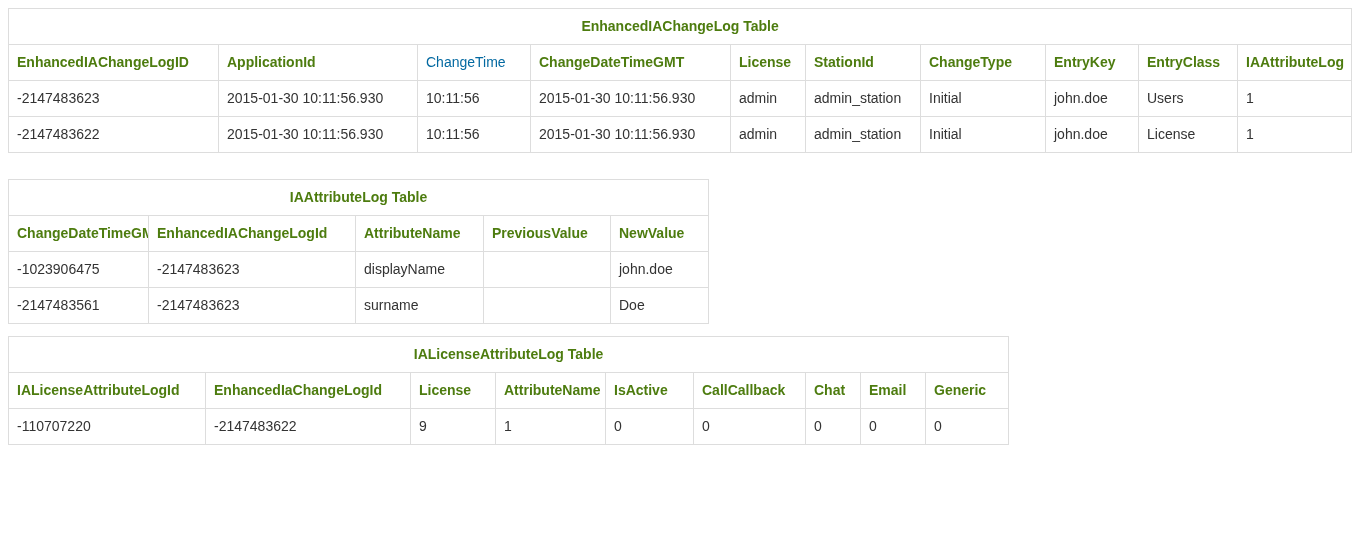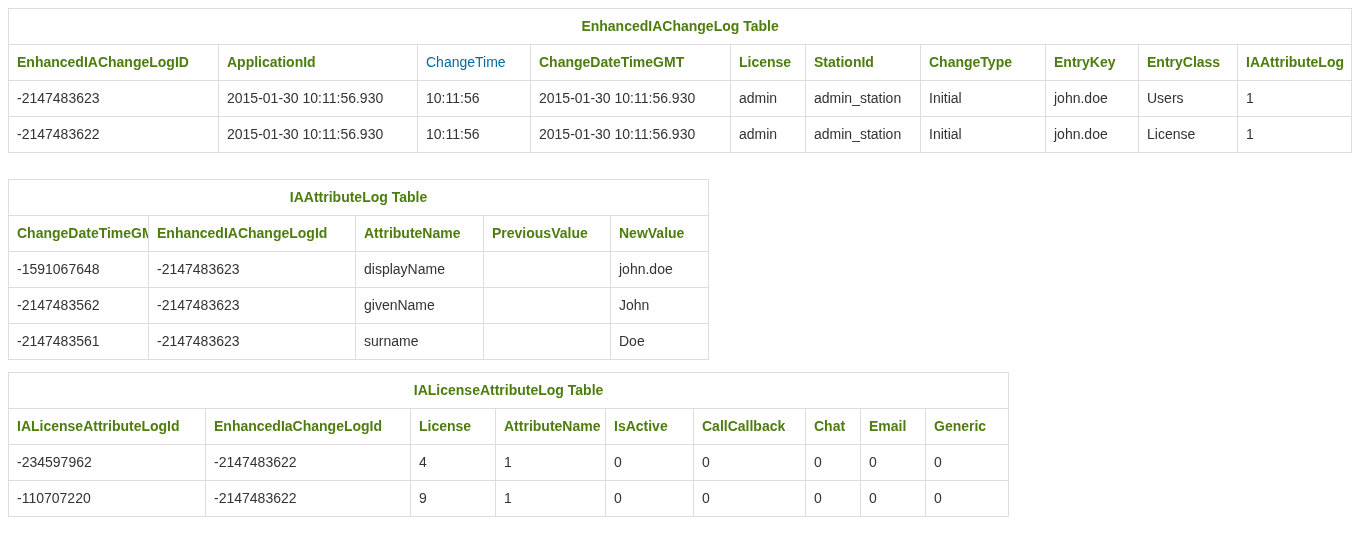--- a/index.html
+++ b/index.html
@@ -123,32 +123,25 @@
     <tr class="cols">
         <th>ChangeDateTimeGMT</th>
         <th>EnhancedIAChangeLogId</th>
         <th>AttributeName</th>
         <th>PreviousValue</th>
         <th>NewValue</th>
       </tr>
   </thead>
   <tbody>
       <tr>
-        <td>-1591067648</td>
+        <td>-1023906475</td>
         <td>-2147483623</td>
         <td>displayName</td>
         <td></td>
         <td>john.doe</td>
-      </tr>
-      <tr>
-        <td>-2147483562</td>
-        <td>-2147483623</td>
-        <td>givenName</td>
-        <td></td>
-        <td>John</td>
       </tr>
       <tr>
         <td>-2147483561</td>
         <td>-2147483623</td>
         <td>surname</td>
         <td></td>
         <td>Doe</td>
       </tr>
     </tbody>
 </table>
@@ -176,31 +169,20 @@
         <th>AttributeName</th>
         <th>IsActive</th>
         <th>CallCallback</th>
         <th>Chat</th>
         <th>Email</th>
         <th>Generic</th>
       </tr>
   </thead>
   <tbody>
       <tr>
-        <td>-234597962</td>
-        <td>-2147483622</td>
-        <td>4</td>
-        <td>1</td>
-        <td>0</td>
-        <td>0</td>
-        <td>0</td>
-        <td>0</td>
-        <td>0</td>
-      </tr>
-      <tr>
         <td>-110707220</td>
         <td>-2147483622</td>
         <td>9</td>
         <td>1</td>
         <td>0</td>
         <td>0</td>
         <td>0</td>
         <td>0</td>
         <td>0</td>
       </tr>

